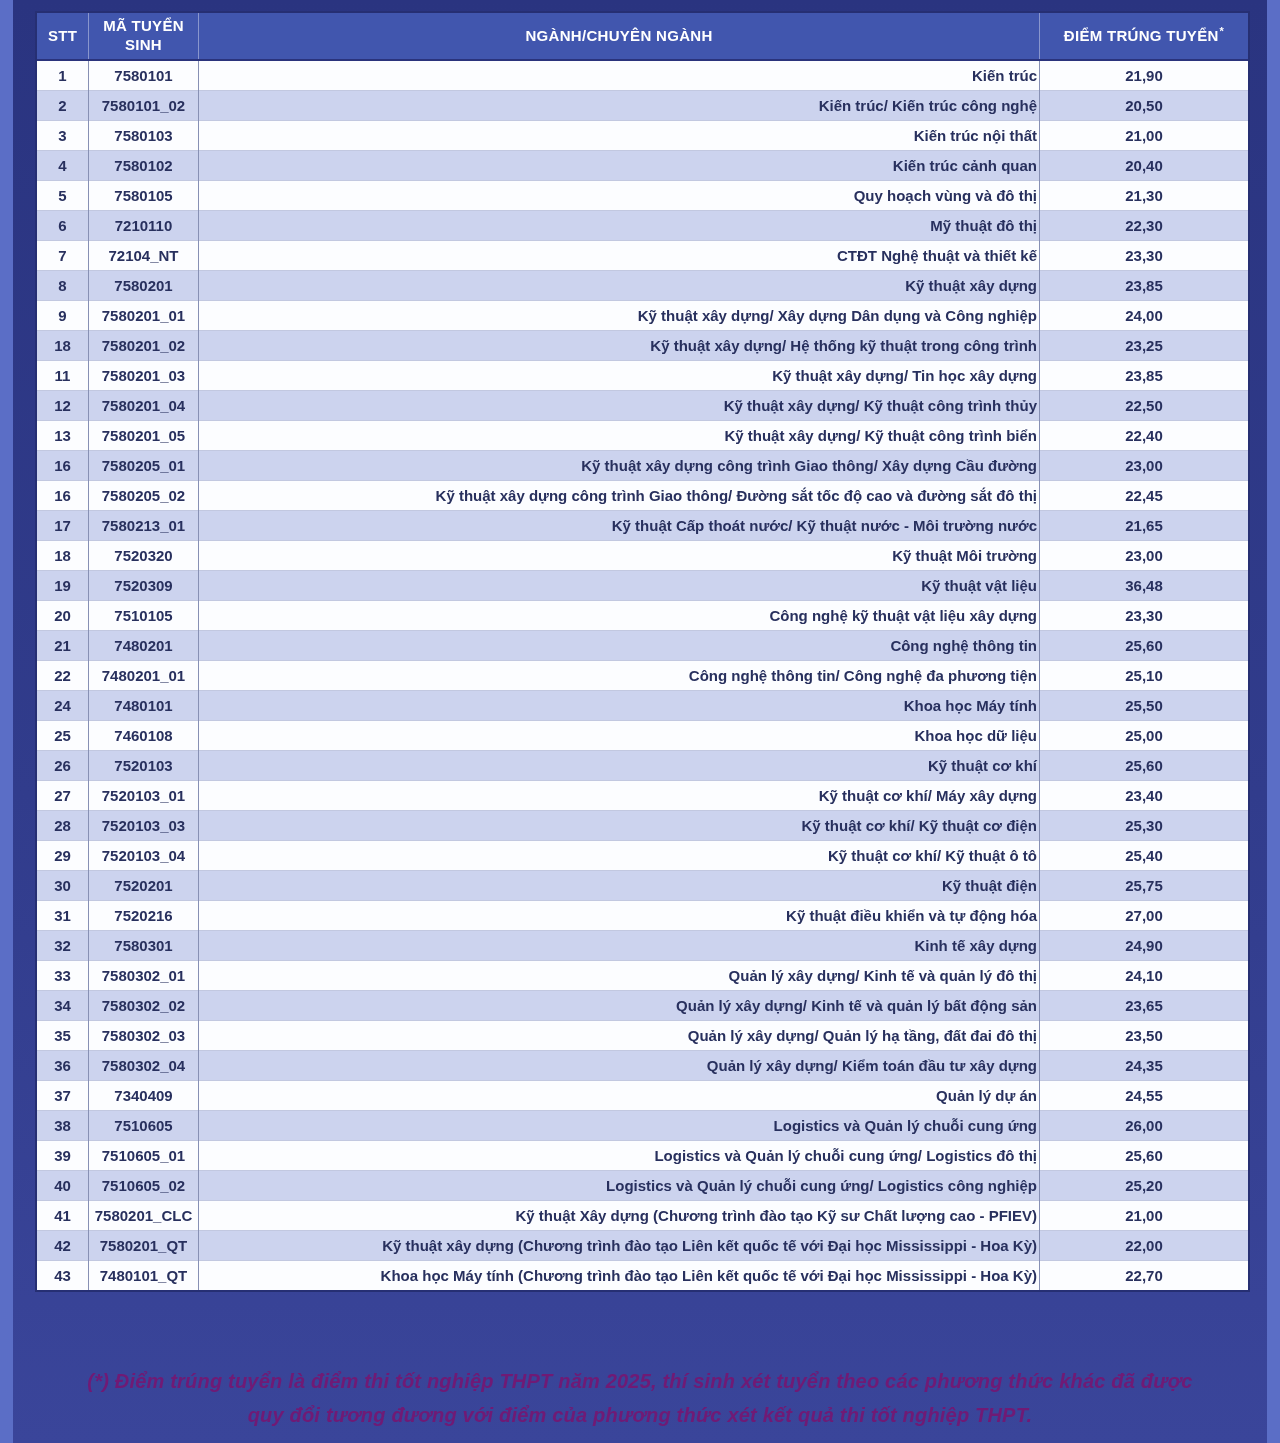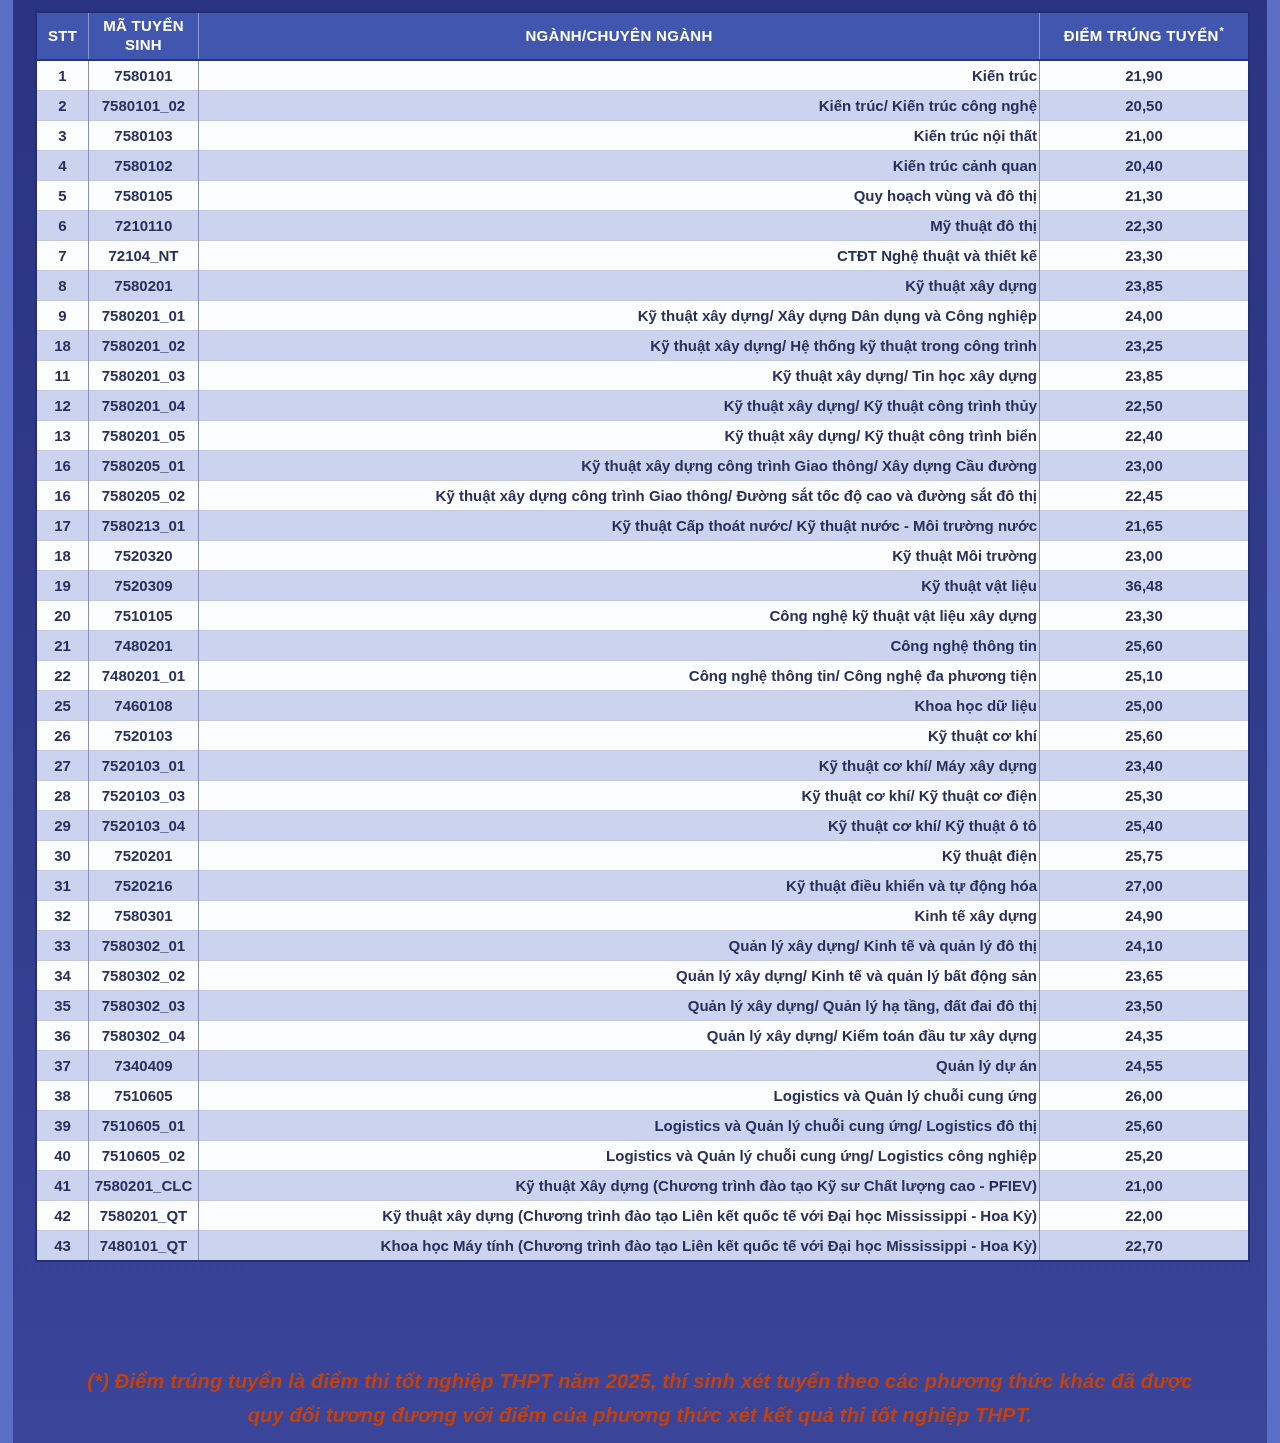--- a/index.html
+++ b/index.html
@@ -86,21 +86,21 @@
   tbody tr:nth-child(odd) td  { background: #fcfdff; }
   tbody tr:nth-child(even) td { background: #ccd3ee; }
 
   .footnote {
     position: absolute;
     left: 13px;
     right: 13px;
     top: 1364px;
     z-index: 2;
     text-align: center;
-    color: #c2410c;
+    color: #701a75;
     font-size: 20px;
     font-style: italic;
     font-weight: 600;
     line-height: 34px;
     letter-spacing: 0.2px;
   }
 </style>
 </head>
 <body>
 
@@ -238,20 +238,26 @@
           <td>Công nghệ thông tin</td>
           <td>25,60</td>
         </tr>
         <tr>
           <td>22</td>
           <td>7480201_01</td>
           <td>Công nghệ thông tin/ Công nghệ đa phương tiện</td>
           <td>25,10</td>
         </tr>
         <tr>
+          <td>24</td>
+          <td>7480101</td>
+          <td>Khoa học Máy tính</td>
+          <td>25,50</td>
+        </tr>
+        <tr>
           <td>25</td>
           <td>7460108</td>
           <td>Khoa học dữ liệu</td>
           <td>25,00</td>
         </tr>
         <tr>
           <td>26</td>
           <td>7520103</td>
           <td>Kỹ thuật cơ khí</td>
           <td>25,60</td>

